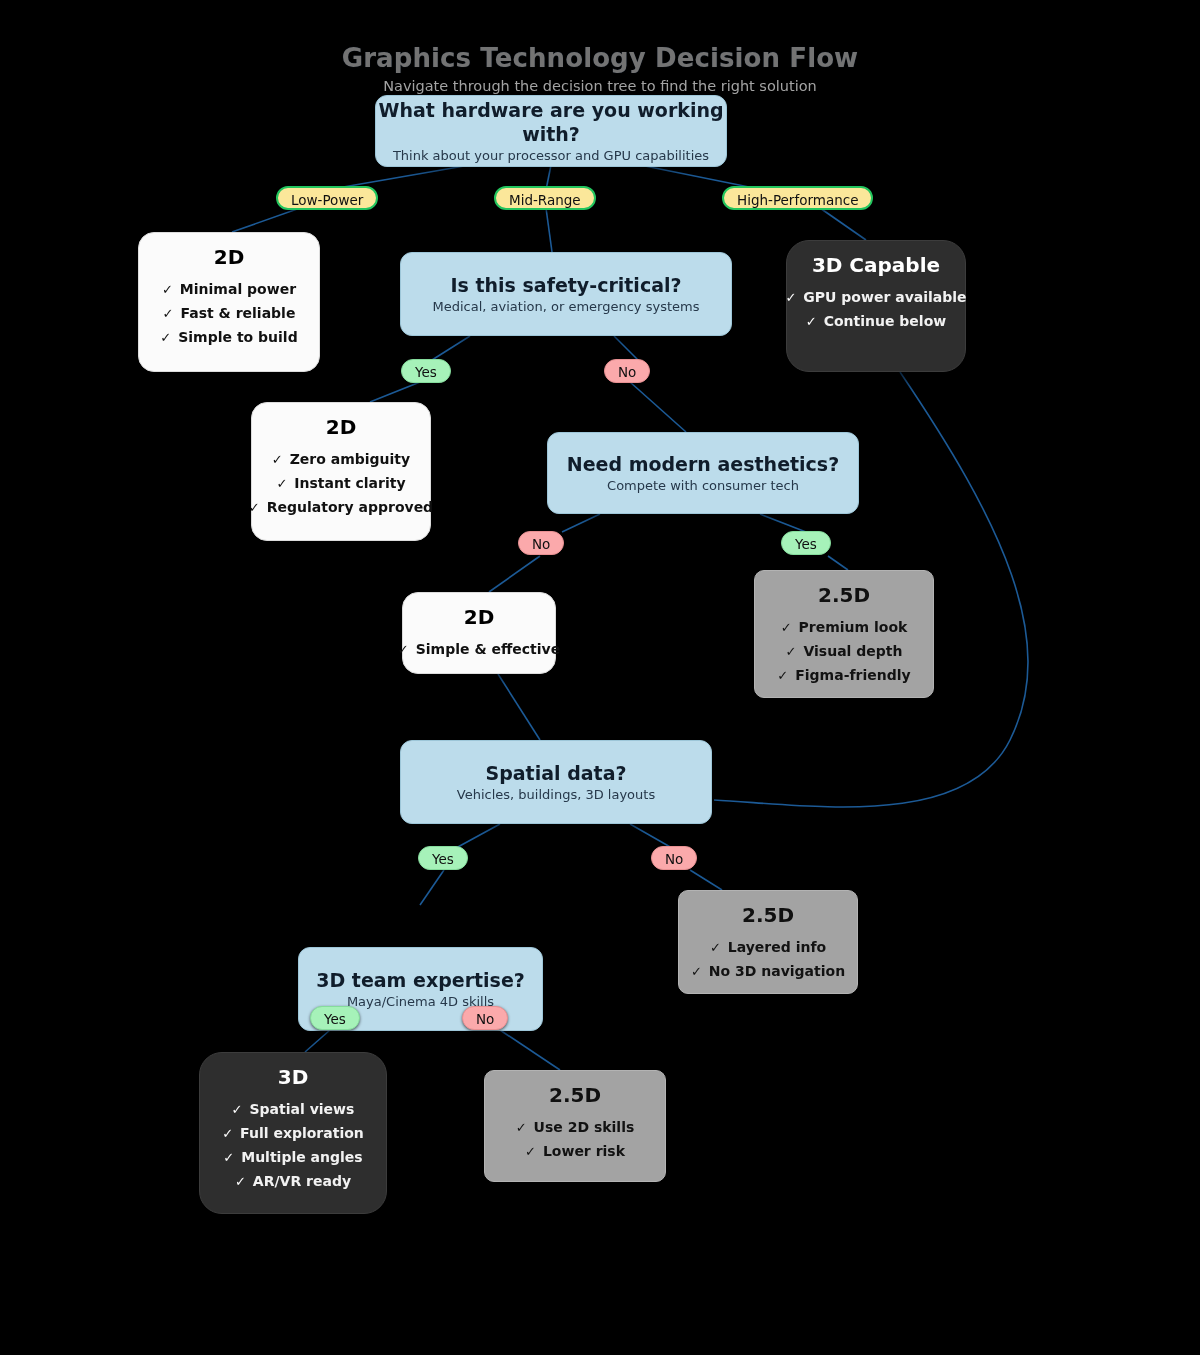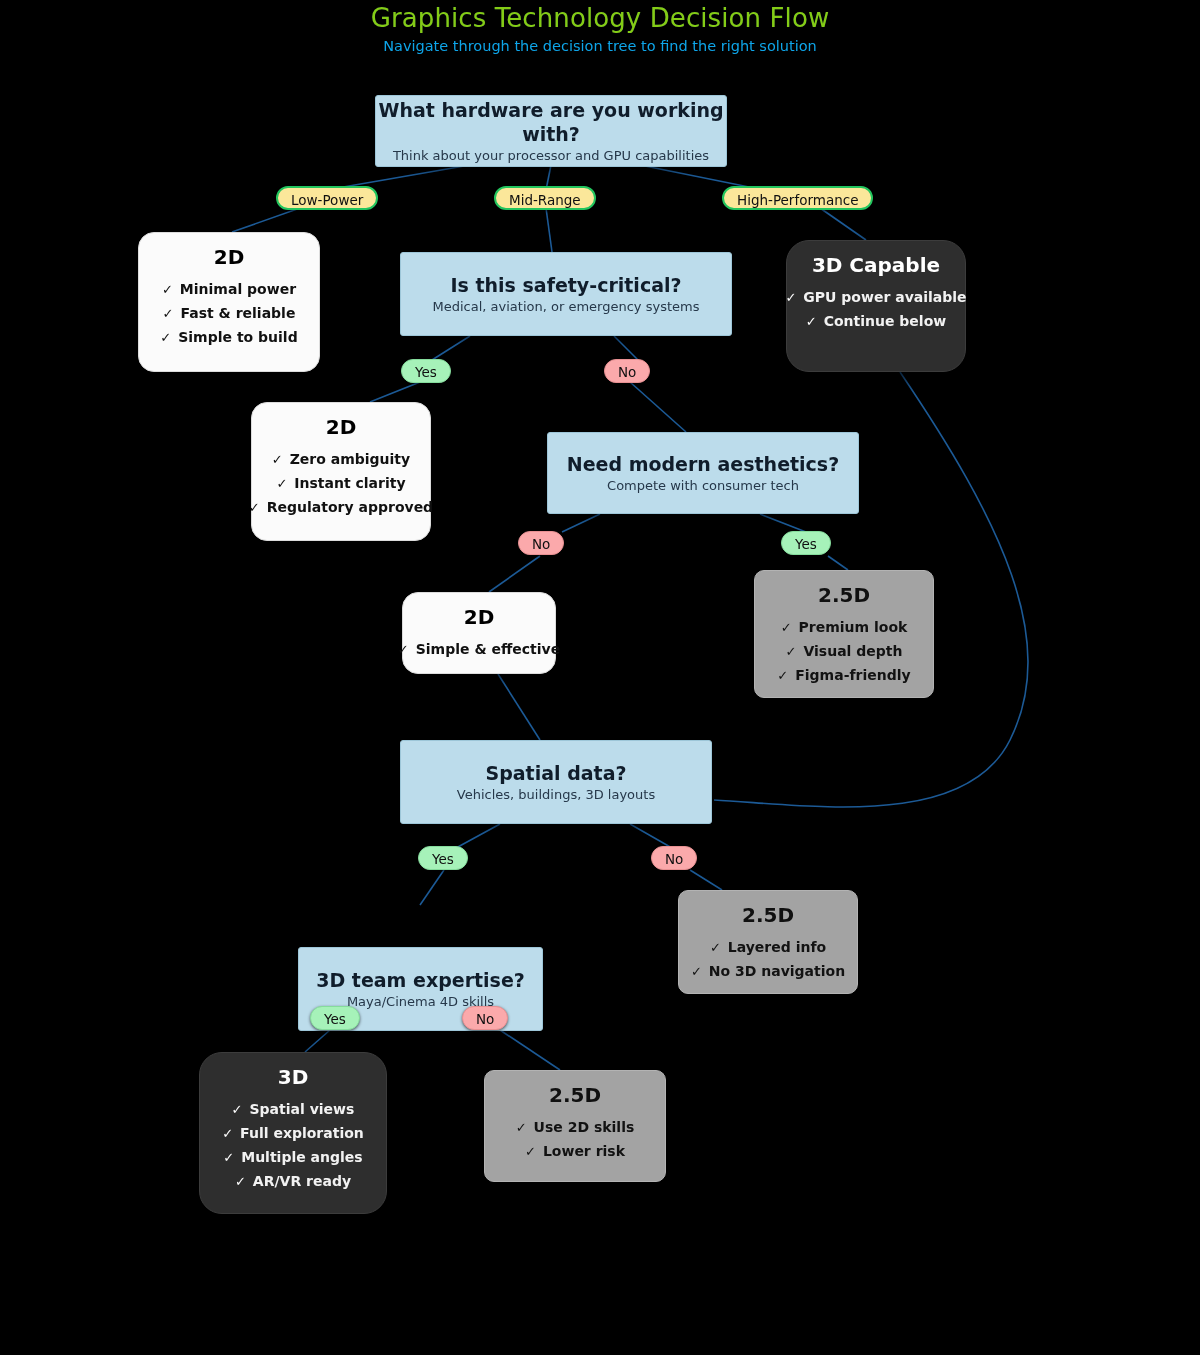--- a/index.html
+++ b/index.html
@@ -36,38 +36,39 @@
   
   .header {
     position: absolute;
     left: 0;
     top: 2px;
     width: 1200px;
     text-align: center;
   }
   .header .title {
     font-size: 26px;
-    font-weight: normal;
-    color: #84cc16;
+    font-weight: bold;
+    color: #737373;
     letter-spacing: 0.1px;
     line-height: 32px;
     text-shadow: 0 0 1px #0d1b2e;
+    margin-top: 40px;
   }
   .header .subtitle {
     font-size: 14.5px;
-    color: #0ea5e9;
+    color: #a3a3a3;
     line-height: 22px;
     margin-top: 1px;
   }
 
   
   .node {
     position: absolute;
     box-sizing: border-box;
-    border-radius: 3px;
+    border-radius: 12px;
     text-align: center;
     display: flex;
     flex-direction: column;
     align-items: center;
     justify-content: center;
   }
 
   
   .node.question {
     background: #bcdceb;

